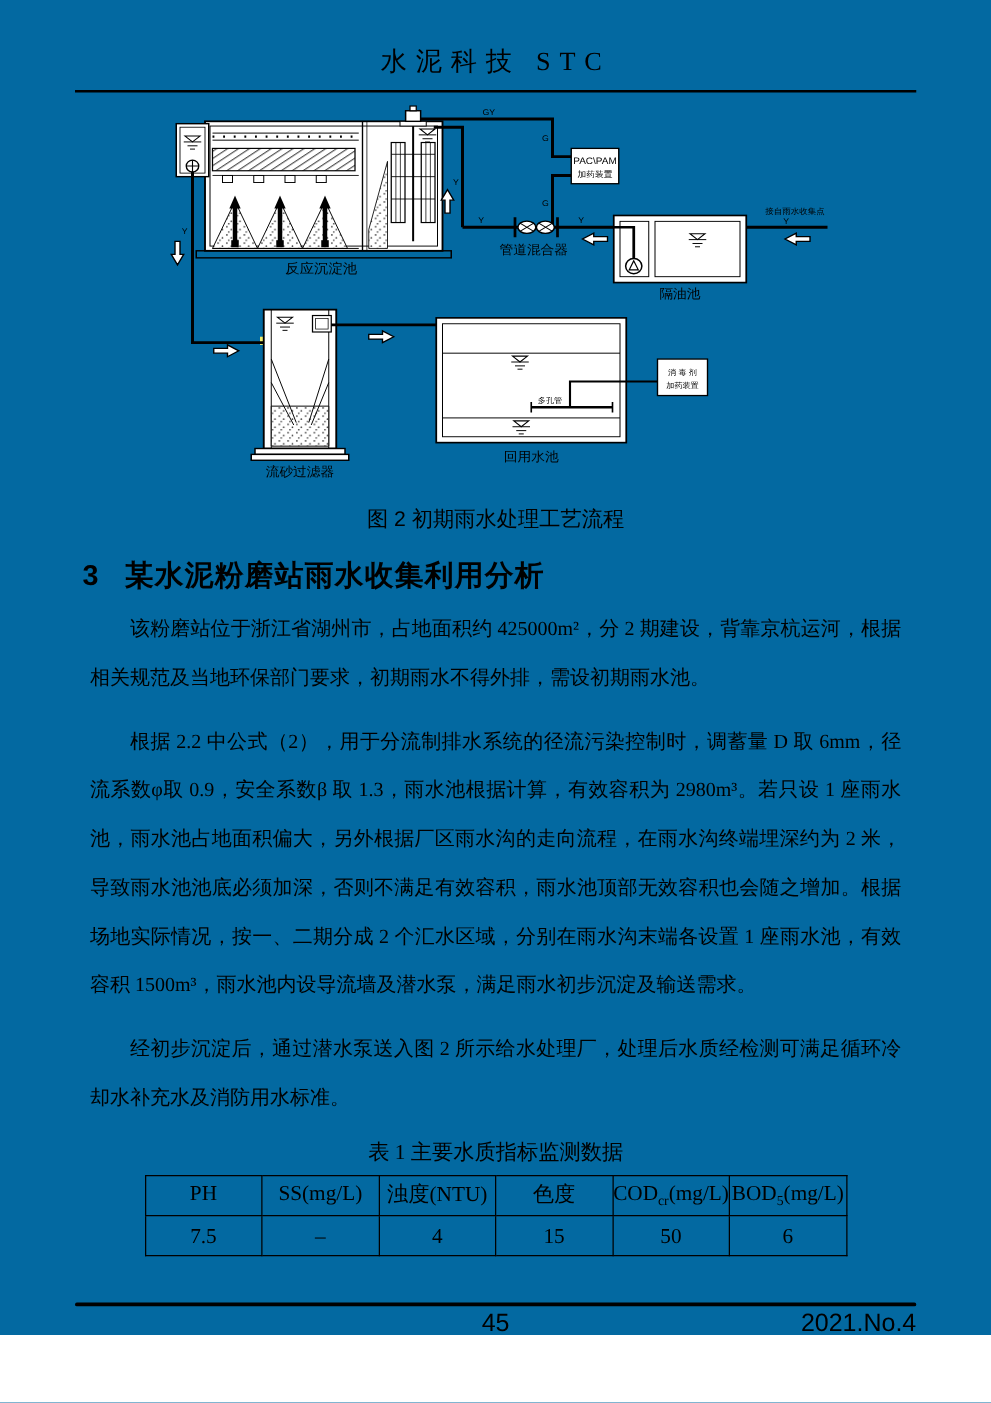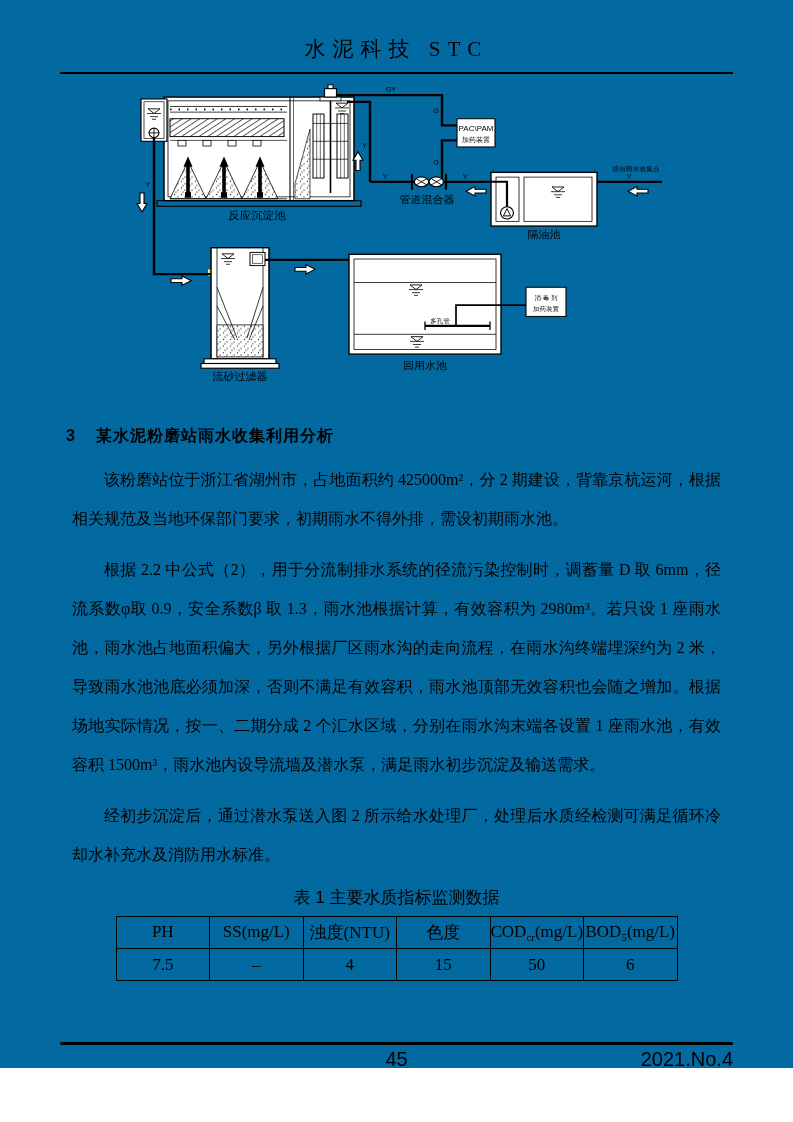--- a/index.html
+++ b/index.html
@@ -6,28 +6,28 @@
   .page{width:793px;height:1068px;background:#0369a1;position:relative;box-sizing:border-box;
         padding:34px 60px 0;color:#000;font-family:"Liberation Serif",serif;overflow:hidden;}
   .journal-header{text-align:center;font-size:21px;line-height:30px;letter-spacing:7px;
         font-family:"Liberation Serif",serif;}
   .header-rule{border-top:2.3px solid #000;margin-top:8px;}
   figure{margin:8px 0 0;}
   svg.diagram{display:block;margin-left:64px;}
   svg text{font-family:"Liberation Sans",sans-serif;fill:#000;}
   .fig-caption{text-align:center;font-size:17px;line-height:24px;
         font-family:"Liberation Sans",sans-serif;}
-  h2.section-heading{margin:17px 0 0 6px;font-size:16px;line-height:30px;font-weight:bold;
+  h2.section-heading{margin:17px 0 0 6px;font-size:23px;line-height:30px;font-weight:bold;
         font-family:"Liberation Sans",sans-serif;letter-spacing:1px;}
   h2.section-heading .sec-num{margin-right:20px;}
   p.body-text{margin:12px;font-size:16px;line-height:39px;text-align:justify;
         text-indent:2em;font-family:"Liberation Serif",serif;}
   p.body-text.first{margin-top:9px;}
   .table-caption{text-align:center;font-size:17px;line-height:24px;margin-top:7px;
-        font-family:Liberation Sans, sans-serif;}
+        font-family:Liberation Serif, serif;}
   table.wq{border-collapse:collapse;margin:6px auto 0;width:562px;table-layout:fixed;}
   table.wq th,table.wq td{border:1.6px solid #000;height:31px;text-align:center;
         font-weight:normal;font-size:17px;padding:0;font-family:"Liberation Serif",serif;}
   table.wq sub{font-size:11px;}
   .page-footer{position:absolute;left:60px;right:60px;top:1042px;}
   .footer-rule{height:3px;background:#000;border-radius:2px;}
   .footer-row{position:relative;height:22px;margin-top:3px;
         font-family:"Liberation Sans",sans-serif;font-size:20px;}
   .page-num{position:absolute;left:0;right:0;text-align:center;}
   .issue{position:absolute;right:0;margin-left:10px;}
@@ -191,20 +191,21 @@
       </g>
       <text x="420" y="160" font-size="11" text-anchor="middle">隔油池</text>
 
       <path d="M473,100 H538" stroke="#000" stroke-width="2.4" fill="none"></path>
       <text x="505" y="97" font-size="7" text-anchor="middle">Y</text>
       <text x="512" y="89" font-size="6.8" text-anchor="middle">接自雨水收集点</text>
       <use href="#harrow" transform="translate(524,105) scale(-1,1)"></use>
     </svg>
   </figure>
 
+  <div class="fig-caption">图 2 初期雨水处理工艺流程</div>
 
   <h2 class="section-heading"><span class="sec-num">3</span><span>某水泥粉磨站雨水收集利用分析</span></h2>
 
   <p class="body-text first">该粉磨站位于浙江省湖州市，占地面积约 425000m²，分 2 期建设，背靠京杭运河，根据相关规范及当地环保部门要求，初期雨水不得外排，需设初期雨水池。</p>
   <p class="body-text">根据 2.2 中公式（2），用于分流制排水系统的径流污染控制时，调蓄量 D 取 6mm，径流系数φ取 0.9，安全系数β 取 1.3，雨水池根据计算，有效容积为 2980m³。若只设 1 座雨水池，雨水池占地面积偏大，另外根据厂区雨水沟的走向流程，在雨水沟终端埋深约为 2 米，导致雨水池池底必须加深，否则不满足有效容积，雨水池顶部无效容积也会随之增加。根据场地实际情况，按一、二期分成 2 个汇水区域，分别在雨水沟末端各设置 1 座雨水池，有效容积 1500m³，雨水池内设导流墙及潜水泵，满足雨水初步沉淀及输送需求。</p>
   <p class="body-text">经初步沉淀后，通过潜水泵送入图 2 所示给水处理厂，处理后水质经检测可满足循环冷却水补充水及消防用水标准。</p>
 
   <div class="table-caption">表 1 主要水质指标监测数据</div>
   <table class="wq">
     <thead>

